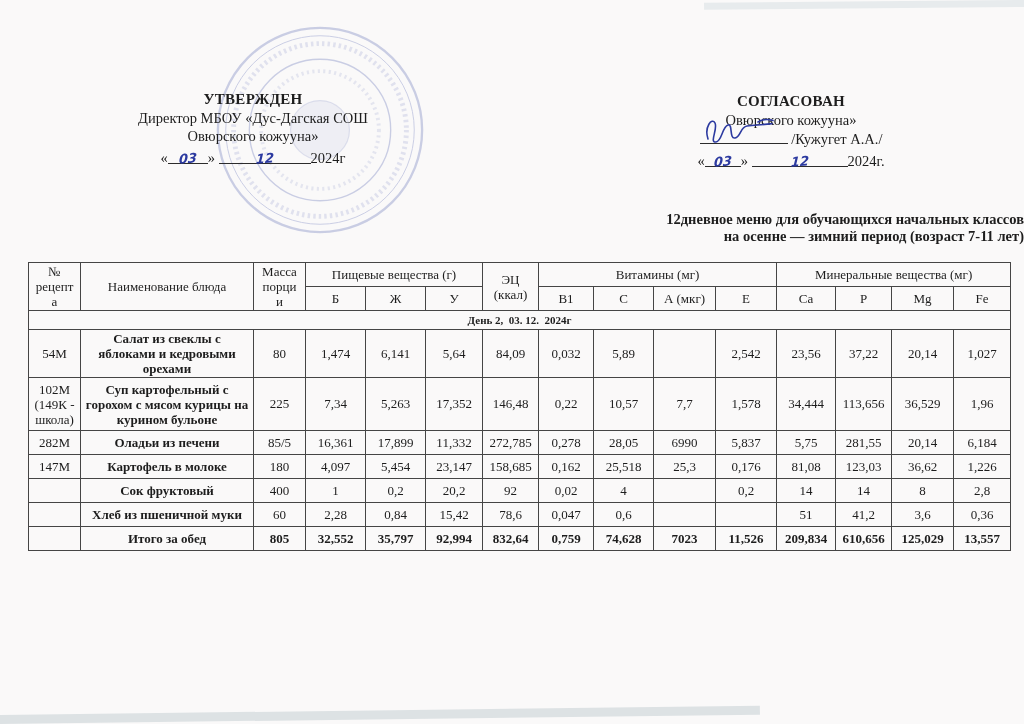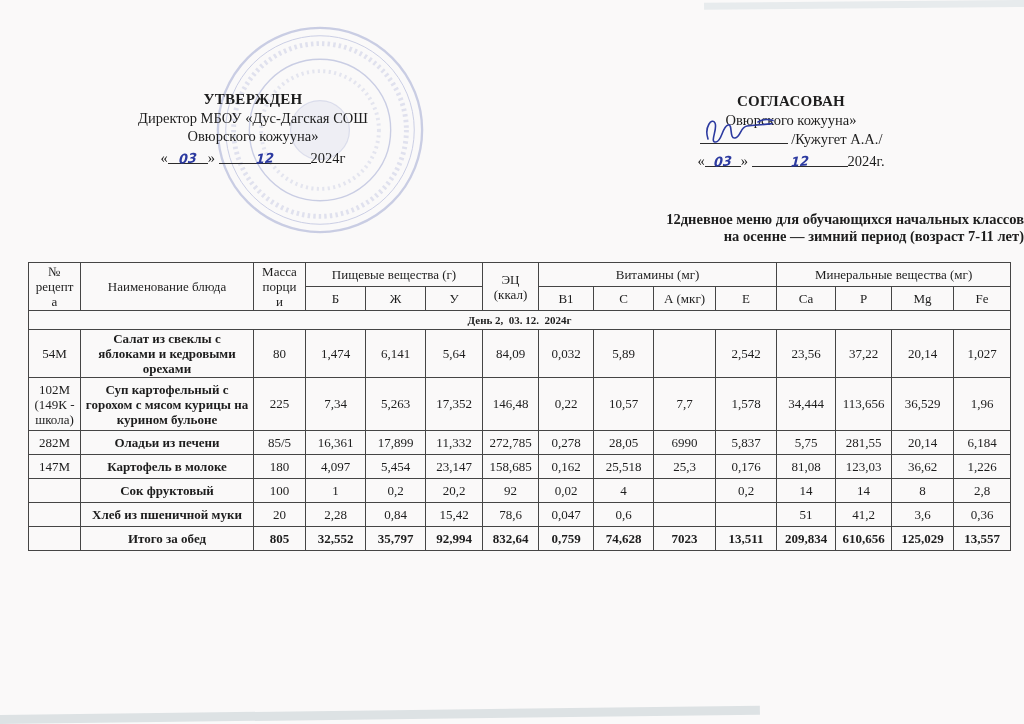--- a/index.html
+++ b/index.html
@@ -212,38 +212,38 @@
         <td>25,3</td>
         <td>0,176</td>
         <td>81,08</td>
         <td>123,03</td>
         <td>36,62</td>
         <td>1,226</td>
       </tr>
       <tr class="rs">
         <td class="recipe"></td>
         <td class="dish">Сок фруктовый</td>
-        <td>100</td>
+        <td>400</td>
         <td>1</td>
         <td>0,2</td>
         <td>20,2</td>
         <td>92</td>
         <td>0,02</td>
         <td>4</td>
         <td></td>
         <td>0,2</td>
         <td>14</td>
         <td>14</td>
         <td>8</td>
         <td>2,8</td>
       </tr>
       <tr class="rs">
         <td class="recipe"></td>
         <td class="dish">Хлеб из пшеничной муки</td>
-        <td>20</td>
+        <td>60</td>
         <td>2,28</td>
         <td>0,84</td>
         <td>15,42</td>
         <td>78,6</td>
         <td>0,047</td>
         <td>0,6</td>
         <td></td>
         <td></td>
         <td>51</td>
         <td>41,2</td>
@@ -254,20 +254,20 @@
         <td class="recipe"></td>
         <td class="dish">Итого за обед</td>
         <td>805</td>
         <td>32,552</td>
         <td>35,797</td>
         <td>92,994</td>
         <td>832,64</td>
         <td>0,759</td>
         <td>74,628</td>
         <td>7023</td>
-        <td>13,511</td>
+        <td>11,526</td>
         <td>209,834</td>
         <td>610,656</td>
         <td>125,029</td>
         <td>13,557</td>
       </tr>
     </tbody>
 </table>
 
 </body></html>

